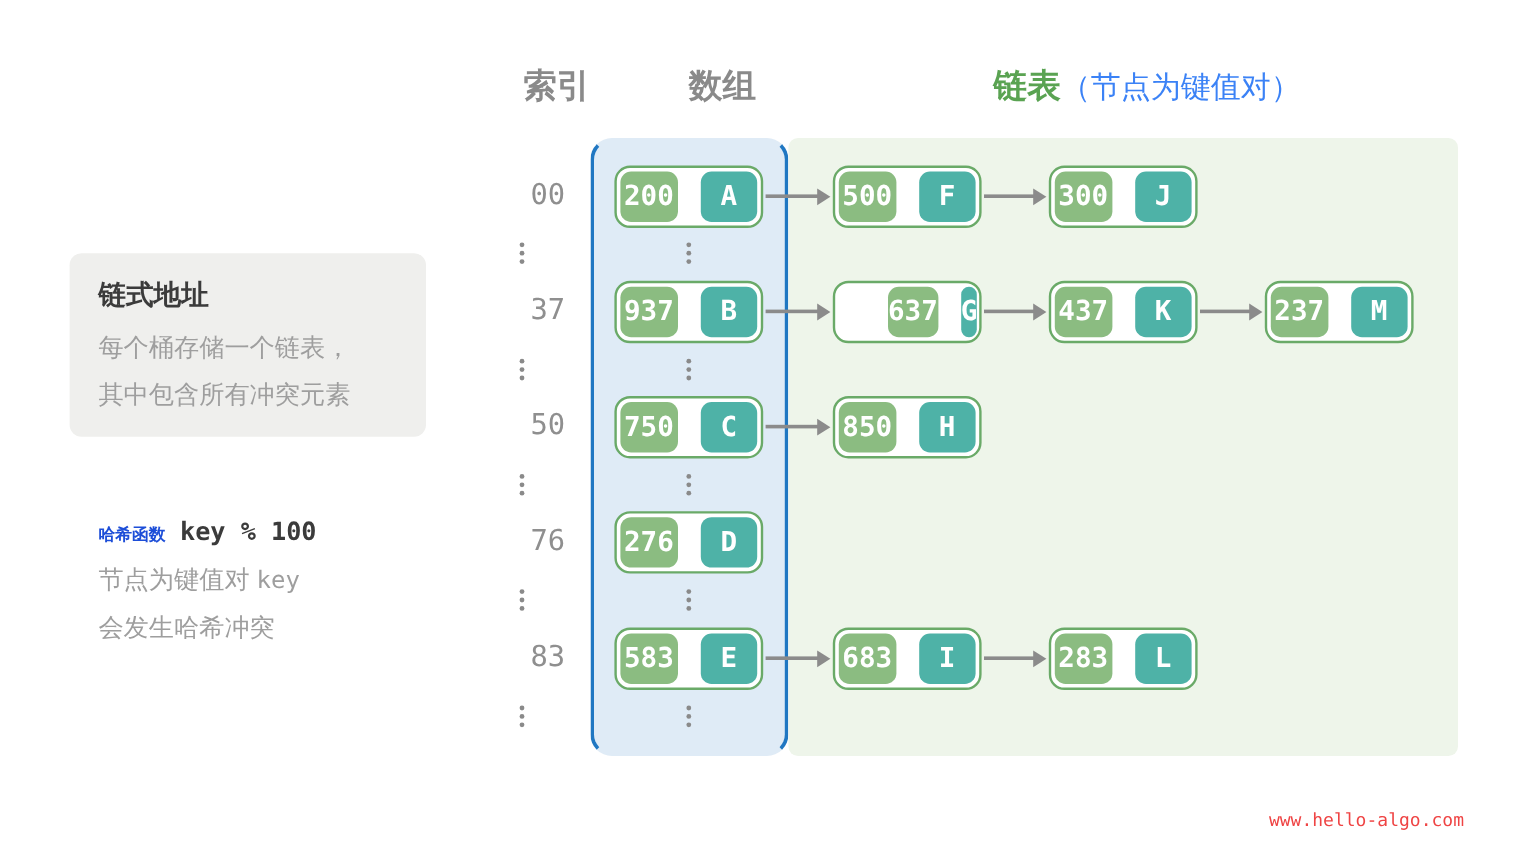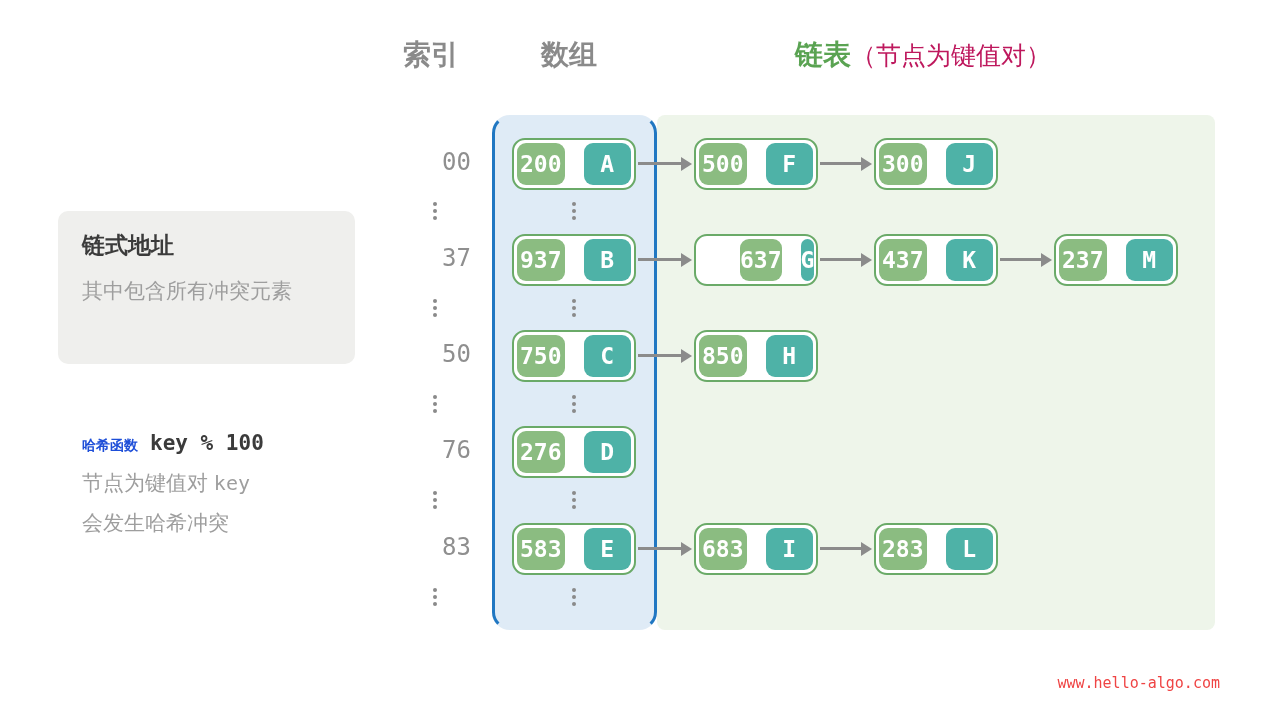--- a/index.html
+++ b/index.html
@@ -3,25 +3,25 @@
 <meta charset="utf-8">
 <style>
   html,body{margin:0;padding:0;}
   body{
     width:1280px;height:720px;position:relative;overflow:hidden;
     background:#ffffff;
     font-family:"Liberation Sans",sans-serif;
   }
 
   
-  .hdr{position:absolute;top:36px;font-size:28px;font-weight:bold;color:#8a8a8a;white-space:nowrap;}
+  .hdr{position:absolute;top:53px;font-size:28px;font-weight:bold;color:#8a8a8a;white-space:nowrap;margin-left:33px;}
   .hdr-index{left:403px;}
   .hdr-array{left:541px;}
   .hdr-list{left:795px;color:#5aa352;}
-  .hdr-list .note{font-weight:400;font-size:25px;color:#be185d;}
+  .hdr-list .note{font-weight:400;font-size:25px;color:#3b82f6;}
 
   
   .panel-green{position:absolute;left:657px;top:115px;width:558px;height:515px;
     background:#eef5ea;border-radius:8px;}
   .panel-blue{position:absolute;left:492px;top:115px;width:165px;height:515px;
     box-sizing:border-box;background:#dfebf6;
     border:3px solid;border-color:transparent #2077c2;border-radius:18px;}
 
   
   .stage{position:absolute;left:0;top:0;width:1280px;height:720px;}
@@ -213,20 +213,21 @@
     </div>
     <div class="vdots" style="left: 572px; top: 588px;">
       <i></i>
       <i></i>
       <i></i>
     </div>
   </div>
 
 <div class="card">
   <p class="card-title">链式地址</p>
+  <p class="card-line">每个桶存储一个链表，</p>
   <p class="card-line">其中包含所有冲突元素</p>
 </div>
 
 <div class="hash">
   <div class="hash-head">
     <span class="hash-title">哈希函数</span><span class="hash-formula">key % 100</span>
   </div>
   <div class="hash-line">
     <span>节点为键值对 </span><span class="mono-key">key</span>
   </div>

